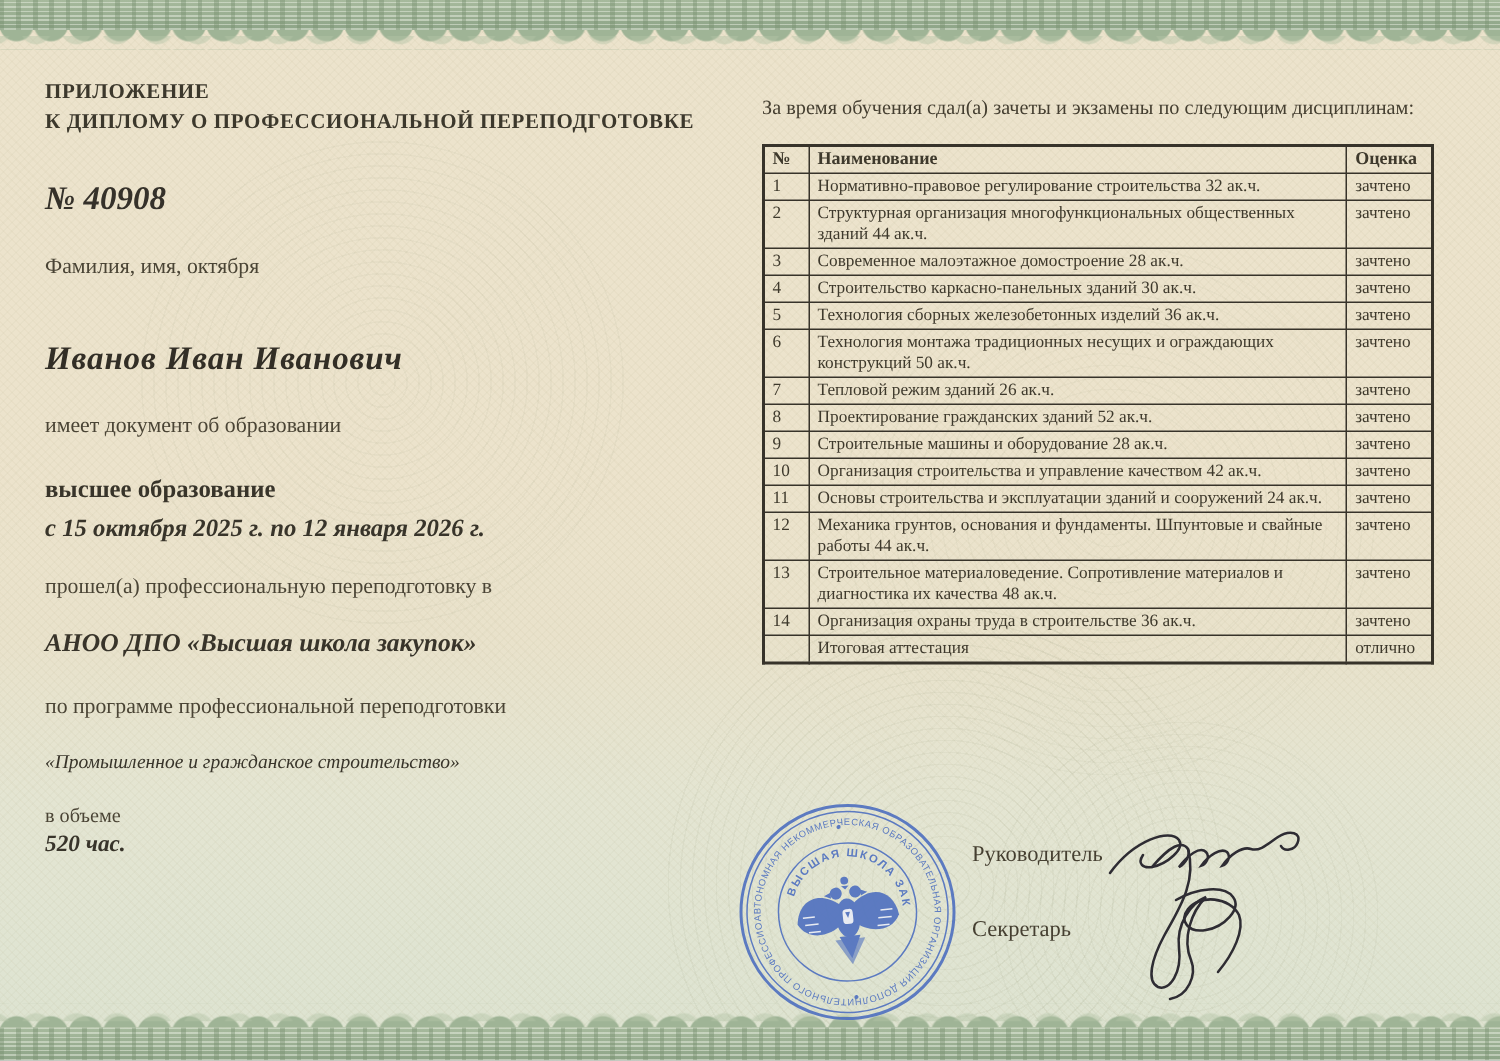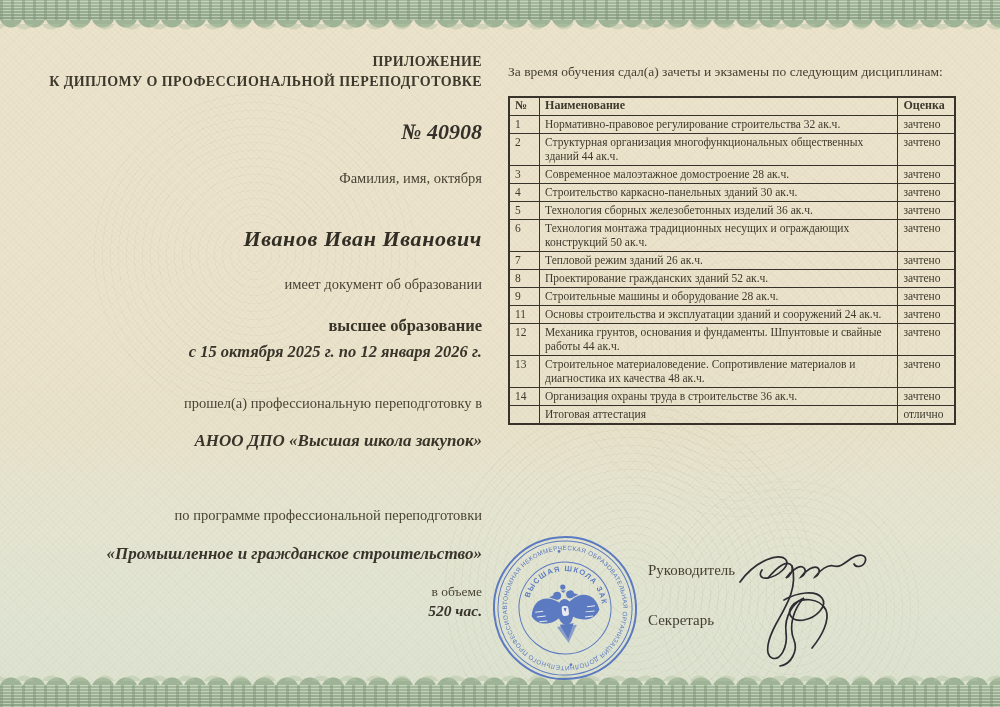--- a/index.html
+++ b/index.html
@@ -42,33 +42,33 @@
     background-image:radial-gradient(circle at 12px -5px, #b3c3a6 10px, rgba(0,0,0,0) 11px);
     background-size:27px 12px;background-position:12px 0;}
   .gwave.botw{bottom:22px;height:13px;
     background-image:radial-gradient(circle at 11px 17px, #9fb496 11px, rgba(0,0,0,0) 12px);
     background-size:23px 13px;}
   .gwave.botw2{bottom:26px;height:12px;opacity:.45;
     background-image:radial-gradient(circle at 12px 17px, #b3c3a6 10px, rgba(0,0,0,0) 11px);
     background-size:27px 12px;background-position:12px 0;}
 
   
-  .leftcol{position:absolute;left:30px;top:52px;width:452px;text-align:right;}
+  .leftcol{position:absolute;left:30px;top:52px;width:452px;text-align:left;}
   .doc-title{font-weight:bold;font-size:14px;letter-spacing:.4px;line-height:1.45;color:#3c382c;}
   .doc-number{margin-top:26px;font-weight:bold;font-style:italic;font-size:22px;color:#35312a;}
   .plain{font-size:14.5px;color:#4a4435;}
   .fio-label{margin-top:25px;}
   .fio{margin-top:39px;font-weight:bold;font-style:italic;font-size:22px;letter-spacing:.6px;color:#322e26;}
   .has-doc{margin-top:24px;}
   .edu{margin-top:23px;font-weight:bold;font-size:16.5px;color:#38342a;}
   .period{margin-top:6px;font-weight:bold;font-style:italic;font-size:16.5px;color:#38342a;}
-  .passed{margin-top:33px;font-family:Liberation Serif, serif;}
+  .passed{margin-top:21px;font-family:Liberation Serif, serif;}
   .org{margin-top:19px;font-weight:bold;font-style:italic;font-size:17px;color:#38342a;}
-  .program-label{margin-top:56px;}
-  .program{margin-top:20px;font-weight:bold;font-style:italic;font-size:17px;color:#38342a;}
+  .program-label{margin-top:24px;}
+  .program{margin-top:20px;font-weight:normal;font-style:italic;font-size:13px;color:#38342a;}
   .volume-label{margin-top:20px;font-size:13.5px;}
   .volume{margin-top:2px;font-weight:bold;font-style:italic;font-size:15.5px;color:#38342a;}
 
   
   .rightcol{position:absolute;left:508px;top:62px;width:450px;}
   .intro{font-size:13.5px;line-height:1.55;text-align:justify;color:#443e30;}
   table.disc{border-collapse:collapse;margin-top:13px;width:448px;
     font-size:11.5px;line-height:1.22;color:#3e392c;}
   table.disc th,table.disc td{border:1px solid #37332a;padding:1px 5px 2px 5px;vertical-align:top;text-align:left;}
   table.disc{border:2px solid #37332a;}
@@ -175,20 +175,25 @@
             <td>зачтено</td>
           </tr>
           <tr>
             <td>8</td>
             <td>Проектирование гражданских зданий 52 ак.ч.</td>
             <td>зачтено</td>
           </tr>
           <tr>
             <td>9</td>
             <td>Строительные машины и оборудование 28 ак.ч.</td>
+            <td>зачтено</td>
+          </tr>
+          <tr>
+            <td>10</td>
+            <td>Организация строительства и управление качеством 42 ак.ч.</td>
             <td>зачтено</td>
           </tr>
           <tr>
             <td>11</td>
             <td>Основы строительства и эксплуатации зданий и сооружений 24 ак.ч.</td>
             <td>зачтено</td>
           </tr>
           <tr>
             <td>12</td>
             <td>Механика грунтов, основания и фундаменты. Шпунтовые и свайные работы 44 ак.ч.</td>

